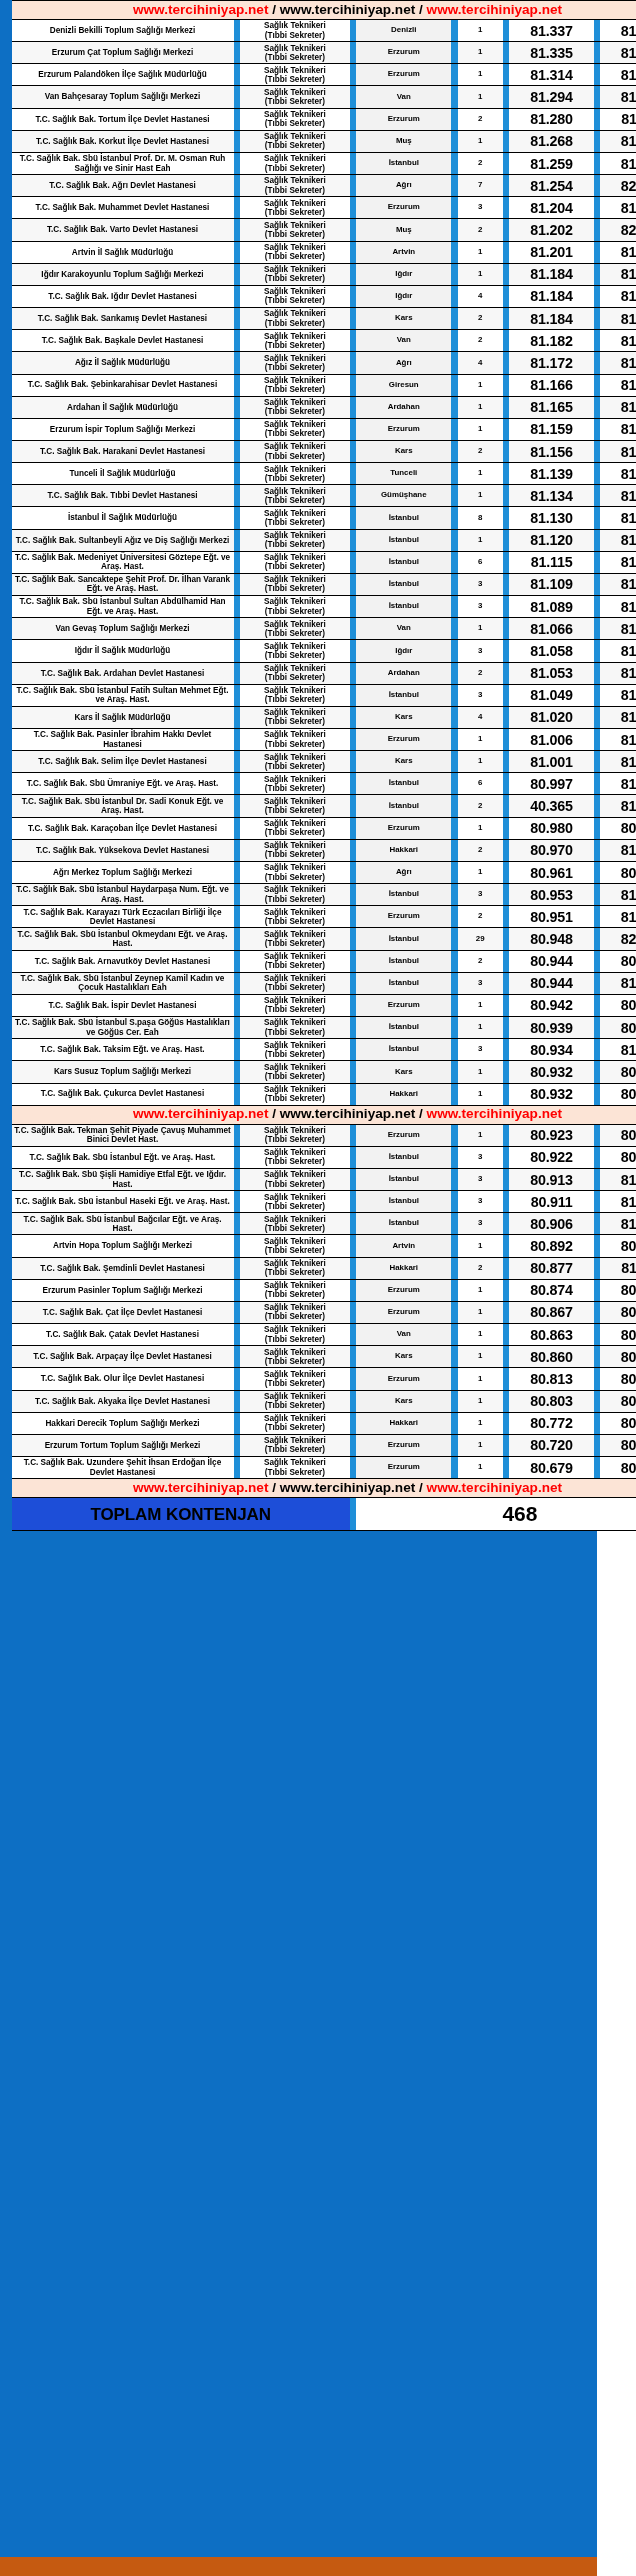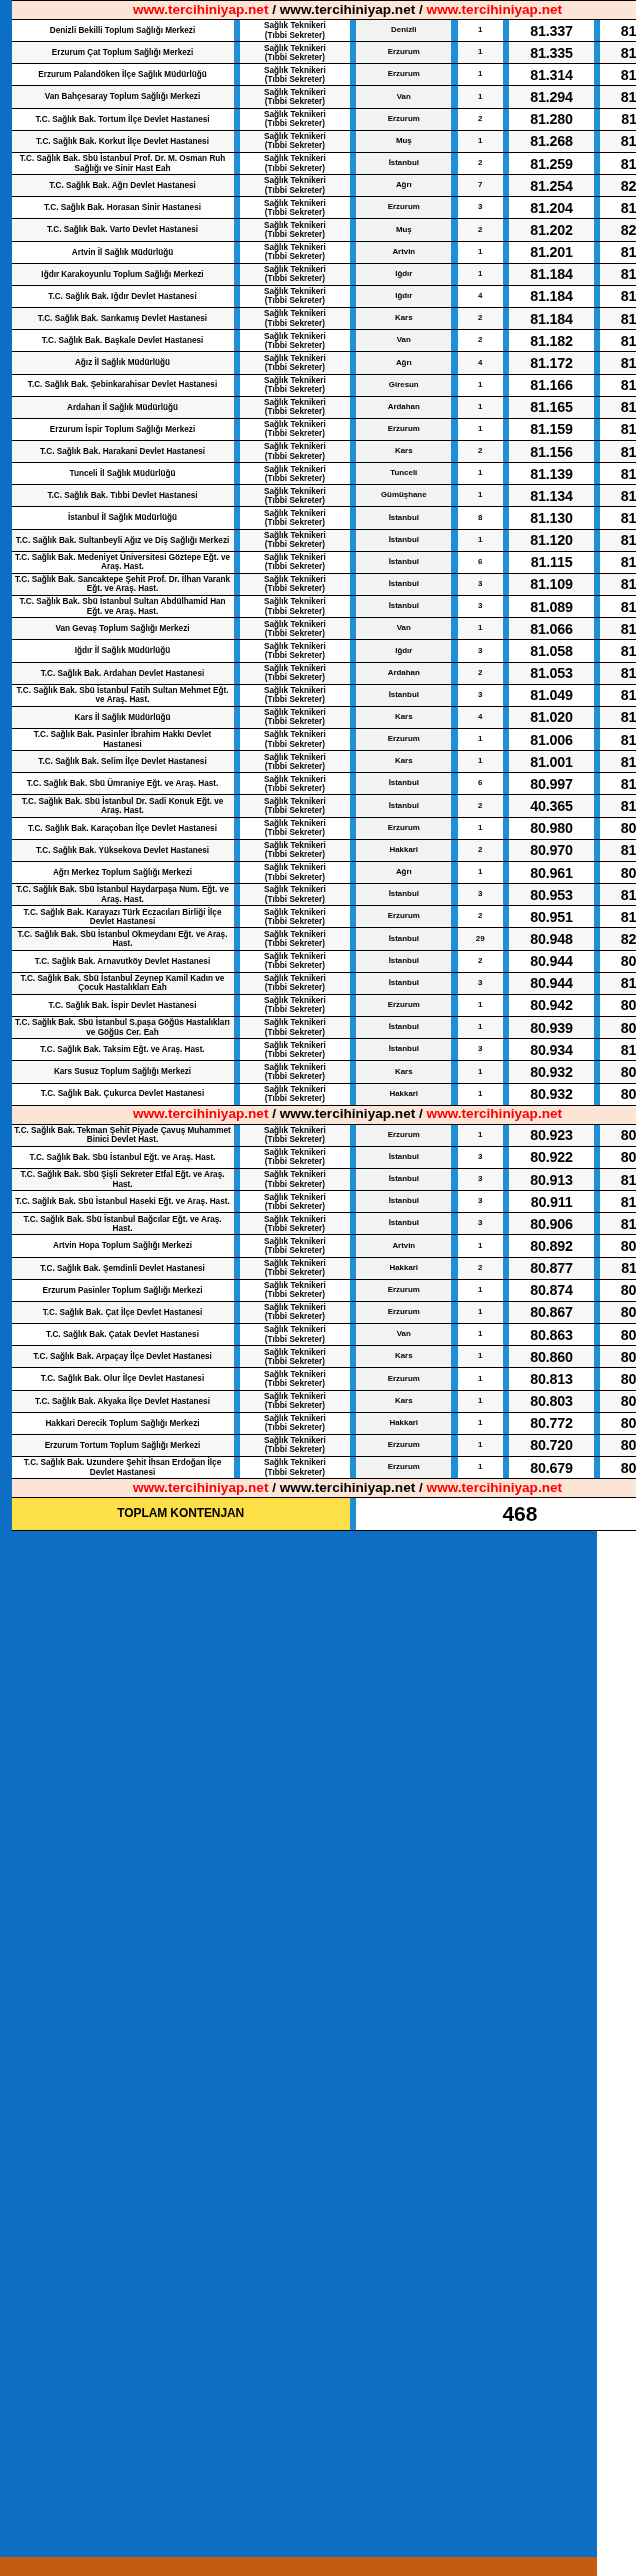--- a/index.html
+++ b/index.html
@@ -95,24 +95,24 @@
     white-space: nowrap;
   }
 
   
   tr.total td {
     border-top: 1.4px solid #000000;
     border-bottom: 1.4px solid #000000;
     height: 33px;
   }
   td.total-label {
-    font-size: 12px;
+    font-size: 17px;
     font-weight: bold;
     text-align: center;
-    background: #fde047;
+    background: #1d4ed8;
     letter-spacing: -0.1px;
   }
   td.total-value {
     font-size: 21px;
     font-weight: bold;
     text-align: center;
     background: #ffffff;
   }
   .prog-l1 { display: block; }
   .prog-l2 { display: block; }
@@ -261,21 +261,21 @@
           <td class="sep"></td>
           <td class="city">Ağrı</td>
           <td class="sep"></td>
           <td class="quota">7</td>
           <td class="sep"></td>
           <td class="score">81.254</td>
           <td class="sep"></td>
           <td class="score">82.229</td>
         </tr>
         <tr>
-          <td class="inst">T.C. Sağlık Bak. Horasan Sinir Hastanesi</td>
+          <td class="inst">T.C. Sağlık Bak. Muhammet Devlet Hastanesi</td>
           <td class="sep"></td>
           <td class="prog">
             <span class="prog-l1">Sağlık Teknikeri</span>
             <span class="prog-l2">(Tıbbi Sekreter)</span>
           </td>
           <td class="sep"></td>
           <td class="city">Erzurum</td>
           <td class="sep"></td>
           <td class="quota">3</td>
           <td class="sep"></td>
@@ -952,21 +952,21 @@
           <td class="sep"></td>
           <td class="city">İstanbul</td>
           <td class="sep"></td>
           <td class="quota">3</td>
           <td class="sep"></td>
           <td class="score">80.922</td>
           <td class="sep"></td>
           <td class="score">80.984</td>
         </tr>
         <tr class="alt">
-          <td class="inst">T.C. Sağlık Bak. Sbü Şişli Sekreter Etfal Eğt. ve Araş. Hast.</td>
+          <td class="inst">T.C. Sağlık Bak. Sbü Şişli Hamidiye Etfal Eğt. ve Iğdır. Hast.</td>
           <td class="sep"></td>
           <td class="prog">
             <span class="prog-l1">Sağlık Teknikeri</span>
             <span class="prog-l2">(Tıbbi Sekreter)</span>
           </td>
           <td class="sep"></td>
           <td class="city">İstanbul</td>
           <td class="sep"></td>
           <td class="quota">3</td>
           <td class="sep"></td>

